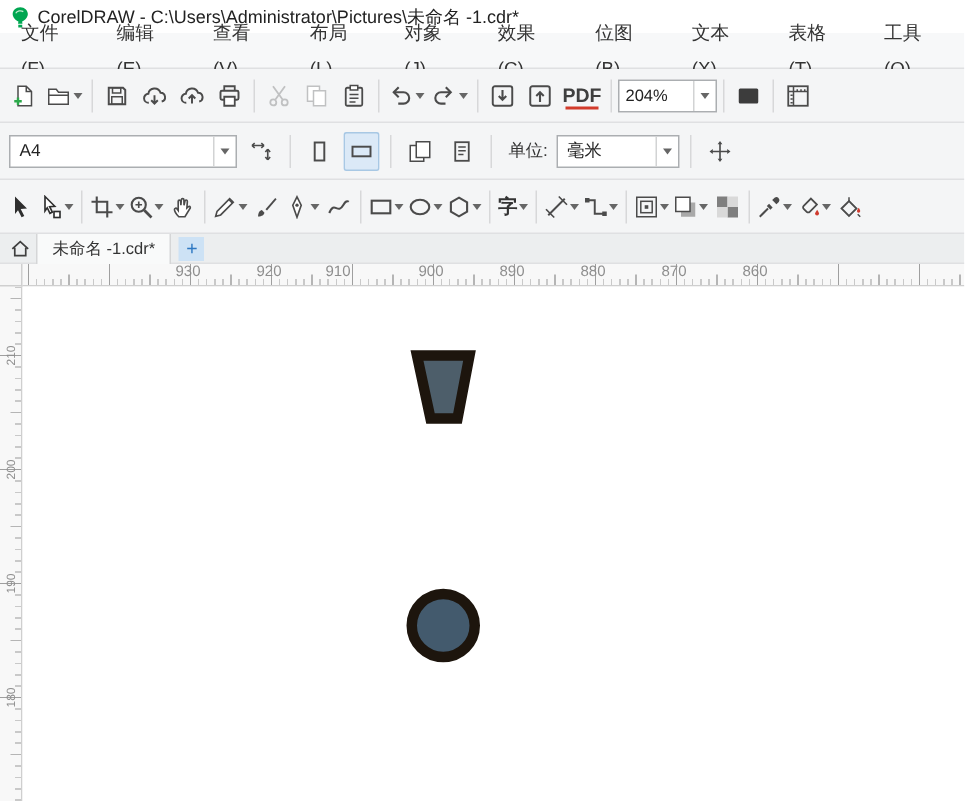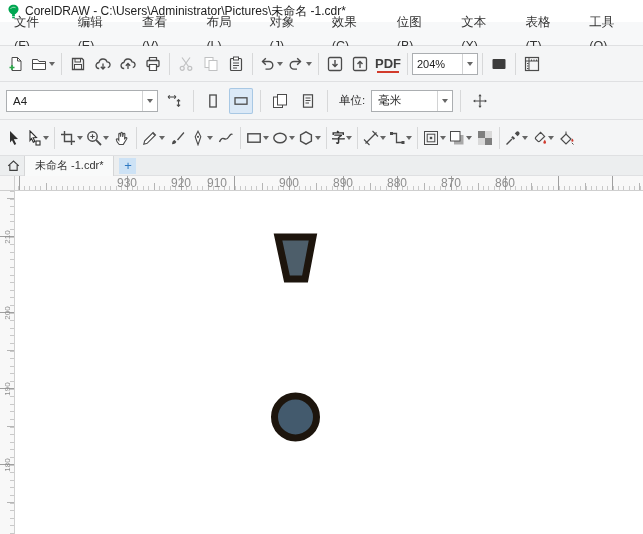--- a/index.html
+++ b/index.html
@@ -51,21 +51,21 @@
   .new-tab{width:17px;height:16px;margin-left:5px;background:#cde2f5;color:#2e78c2;display:flex;align-items:center;justify-content:center;font-size:13px;line-height:1}
   .corner{position:absolute;left:0;top:176px;width:15px;height:15px;background:#f6f6f6;border-right:1px solid #cfcfcf;border-bottom:1px solid #cfcfcf;z-index:3}
   .hruler{position:absolute;left:15px;right:0;top:176px;height:15px;background:#f8f8f8;border-bottom:1px solid #cfcfcf;
     background-image:
       repeating-linear-gradient(to right,transparent 0 3.5px,#9f9f9f 3.5px 4.5px,transparent 4.5px 54px),
       repeating-linear-gradient(to right,transparent 0 3.5px,#b5b5b5 3.5px 4.5px,transparent 4.5px 27px),
       repeating-linear-gradient(to right,transparent 0 3.5px,#c9c9c9 3.5px 4.5px,transparent 4.5px 5.4px);
     background-size:100% 14px,100% 7px,100% 4px;
     background-position:left bottom,left bottom,left bottom;
     background-repeat:no-repeat}
-  .hlabel{position:absolute;top:0;width:20px;text-align:right;font-size:12px;color:#8e8e8e}
+  .hlabel{position:absolute;top:0;width:20px;text-align:left;font-size:10px;color:#8e8e8e}
   .vruler{position:absolute;left:0;top:191px;bottom:0;width:15px;background:#f8f8f8;border-right:1px solid #cfcfcf;
     background-image:
       repeating-linear-gradient(to bottom,transparent 0 45.5px,#9f9f9f 45.5px 46.5px,transparent 46.5px 76px),
       repeating-linear-gradient(to bottom,transparent 0 7.5px,#b5b5b5 7.5px 8.5px,transparent 8.5px 38px),
       repeating-linear-gradient(to bottom,#c9c9c9 0 1px,transparent 1px 7.6px);
     background-size:14px 100%,7px 100%,4px 100%;
     background-position:right 0,right 0,right 0;
     background-repeat:no-repeat}
   .vlabel{position:absolute;left:-2.5px;width:20px;height:20px;text-align:center;line-height:20px;font-size:8px;color:#8e8e8e;transform:rotate(-90deg)}
   .canvas{position:absolute;left:15px;right:0;top:191px;bottom:0;background:#fff}
@@ -512,21 +512,21 @@
     <span class="doc-tab">
         <span>未命名 -1.cdr*</span>
       </span>
     <span class="new-tab">+</span>
   </div>
 
   <div class="corner"></div>
   <div class="hruler">
       <span class="hlabel" style="left: 102px;">930</span>
       <span class="hlabel" style="left: 156px;">920</span>
-      <span class="hlabel" style="left: 192px;">910</span>
+      <span class="hlabel" style="left: 202px;">910</span>
       <span class="hlabel" style="left: 264px;">900</span>
       <span class="hlabel" style="left: 318px;">890</span>
       <span class="hlabel" style="left: 372px;">880</span>
       <span class="hlabel" style="left: 426px;">870</span>
       <span class="hlabel" style="left: 480px;">860</span>
     </div>
   <div class="vruler">
       <span class="vlabel" style="top: 36px;">210</span>
       <span class="vlabel" style="top: 112px;">200</span>
       <span class="vlabel" style="top: 188px;">190</span>

